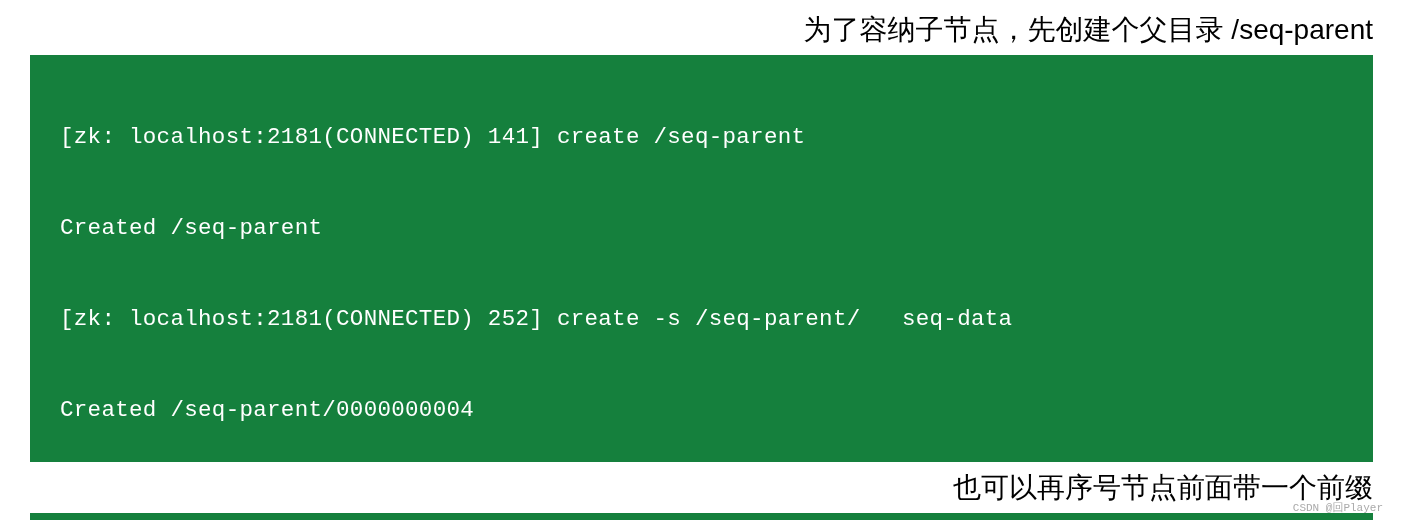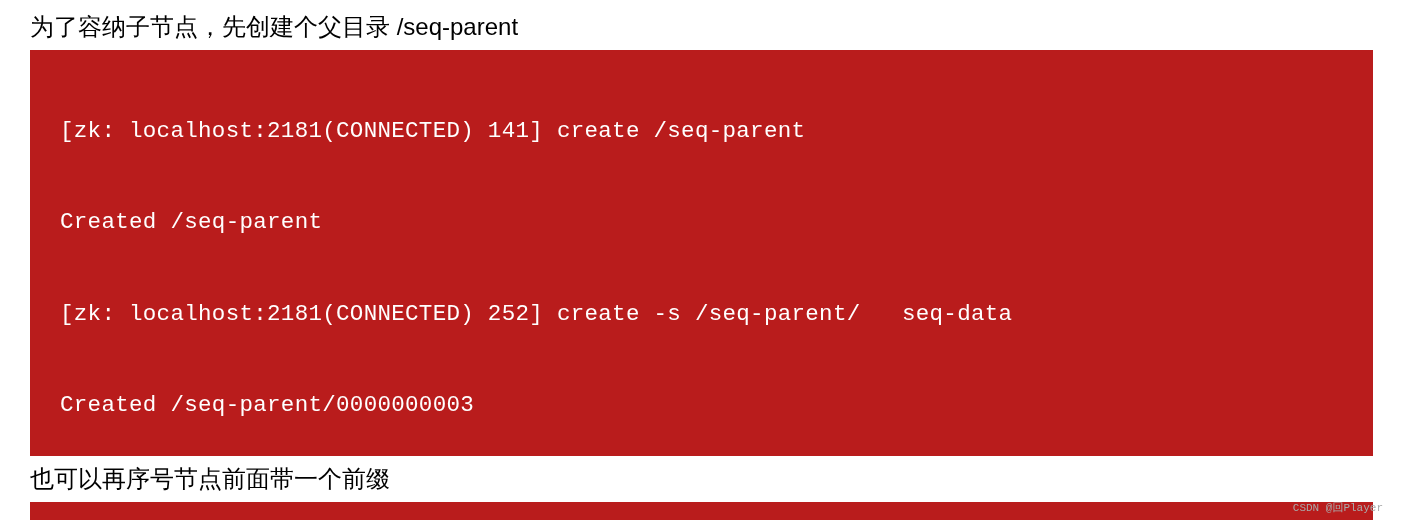--- a/index.html
+++ b/index.html
@@ -7,27 +7,28 @@
       padding: 0;
       box-sizing: border-box;
     }
     body {
       font-family: "Microsoft YaHei", "SimSun", sans-serif;
       background: #ffffff;
       padding: 4px 0 0 0;
       width: 1403px;
     }
     .description {
-      font-size: 24px;
+      font-size: 28px;
       color: #000000;
       padding: 6px 30px;
       line-height: 1.4;
+      text-align: right;
     }
     .terminal {
-      background: #b91c1c;
+      background: #15803d;
       color: #ffffff;
       font-family: "Consolas", "Courier New", monospace;
       font-size: 22.5px;
       padding: 6px 10px 6px 30px;
       line-height: 1.35;
       margin: 0 30px;
       white-space: pre;
       letter-spacing: 0.3px;
     }
     .watermark {
@@ -41,21 +42,21 @@
   </style>
 </head>
 <body>
 
 <div class="description">为了容纳子节点，先创建个父目录 /seq-parent</div>
 
 <div class="terminal">
   <div>[zk: localhost:2181(CONNECTED) 141] create /seq-parent</div>
   <div>Created /seq-parent</div>
   <div>[zk: localhost:2181(CONNECTED) 252] create -s /seq-parent/   seq-data</div>
-  <div>Created /seq-parent/0000000003</div>
+  <div>Created /seq-parent/0000000004</div>
 </div>
 
 <div class="description">也可以再序号节点前面带一个前缀</div>
 
 <div class="terminal">
   
   
   
   
   

